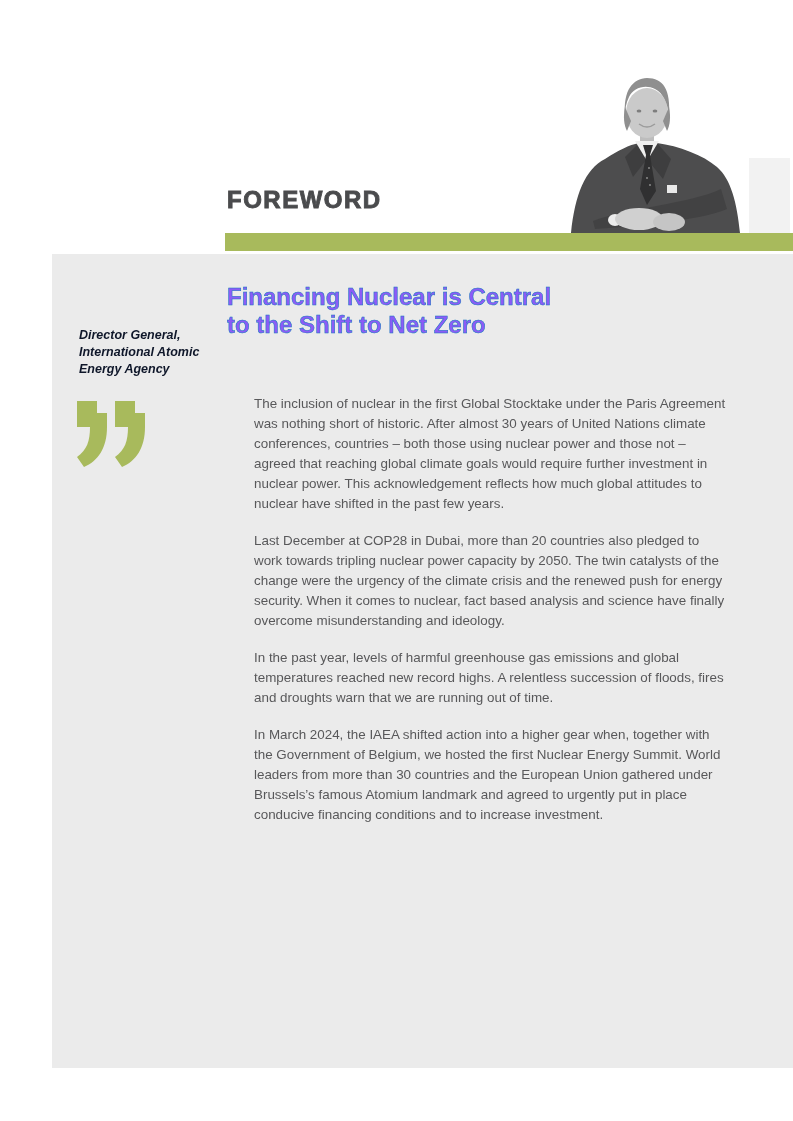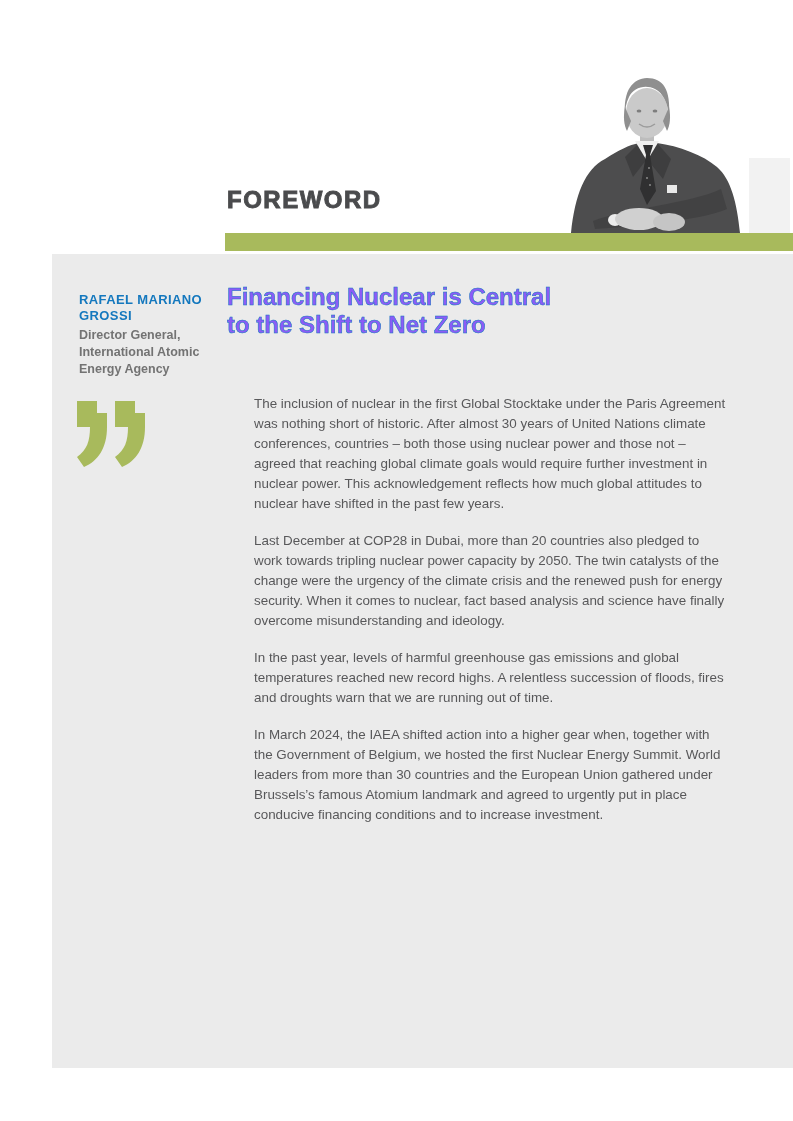--- a/index.html
+++ b/index.html
@@ -35,21 +35,21 @@
 
   
   .author-name {
     position:absolute; left:27px; top:38px; width:160px;
     font-size:13px; line-height:16px; font-weight:700;
     letter-spacing:0.4px; color:#1478be; white-space:pre-line;
   }
   .author-role {
     position:absolute; left:27px; top:73px; width:160px;
     font-size:12.5px; line-height:17px; font-weight:700;
-    color:#737373; white-space:pre-line;
+    color:#0f172a; white-space:pre-line;font-style:italic;
   }
   .quote-mark {
     position:absolute; left:25px; top:146px; width:76px; height:68px;
   }
 
   
   .article-heading {
     position:absolute; left:175px; top:29px; width:420px;
     font-size:24px; line-height:28px; font-weight:700;
     color:#8b5cf6; -webkit-text-stroke:0.5px #1377bd;
@@ -101,22 +101,20 @@
     <path d="M106,34 C108,44 107,52 104,58 L100,48 Z" fill="#8f8f8f"></path>
 
     <ellipse cx="76" cy="38" rx="2.4" ry="1.5" fill="#7e7e7e"></ellipse>
     <ellipse cx="92" cy="38" rx="2.4" ry="1.5" fill="#7e7e7e"></ellipse>
     <path d="M76,51 Q84,57 92,51" stroke="#9c9c9c" stroke-width="1.5" fill="none"></path>
   </svg>
 </div>
 
 <div class="content-panel">
 
-  <div class="author-name">RAFAEL MARIANO
-GROSSI</div>
   <div class="author-role">Director General,
 International Atomic
 Energy Agency</div>
 
   <div class="quote-mark">
     <svg viewBox="0 0 76 68" width="76" height="68">
       <g fill="#a8ba5c">
         <path d="M0,1 L20,1 L20,13 L30,13 L30,27 C30,48 21,61 7,67 L0,57 C10,50 13,41 13,27 L0,27 Z"></path>
         <path d="M38,1 L58,1 L58,13 L68,13 L68,27 C68,48 59,61 45,67 L38,57 C48,50 51,41 51,27 L38,27 Z"></path>
       </g>

